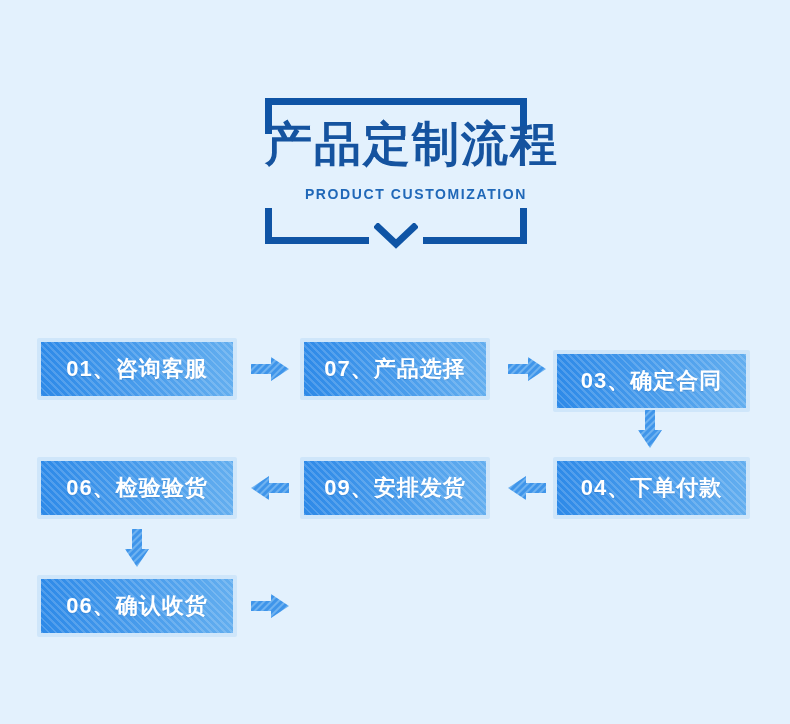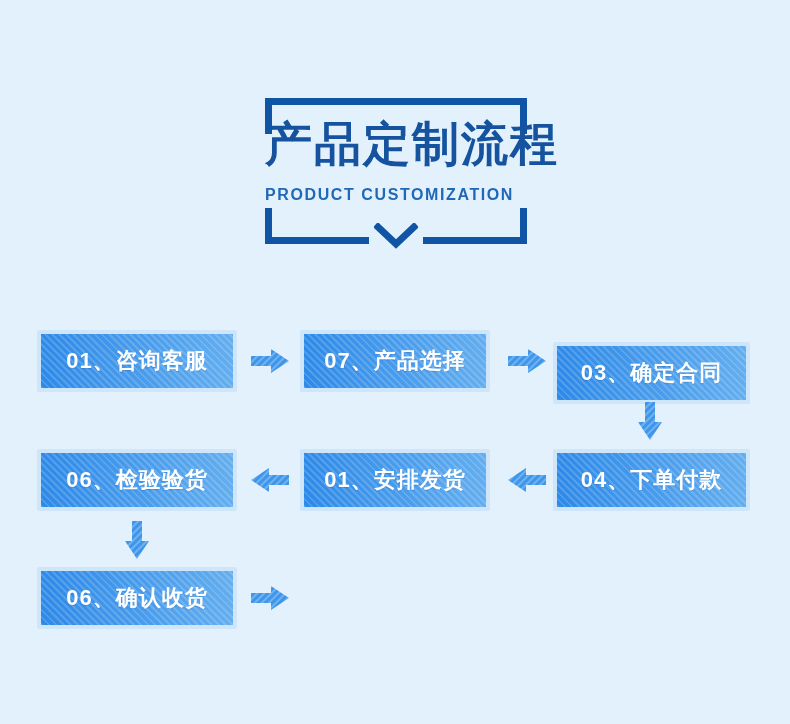--- a/index.html
+++ b/index.html
@@ -96,33 +96,33 @@
     letter-spacing: 2px;
     color: #15539f;
     line-height: 1;
     white-space: nowrap;
   }
   .title-en {
     position: absolute;
     left: 0;
     top: 88px;
     width: 262px;
-    text-align: left;
-    font-size: 16px;
+    text-align: right;
+    font-size: 14px;
     font-weight: bold;
     letter-spacing: 1.6px;
     color: #2068b8;
     white-space: nowrap;
   }
 
   
   .flow {
     position: absolute;
     left: 0;
-    top: 0;
+    top: 8px;
     width: 790px;
     height: 612px;
   }
   .step {
     position: absolute;
     box-sizing: border-box;
     padding: 4px;
     background: #cfe6fa;
     border-radius: 2px;
   }
@@ -241,21 +241,21 @@
       <span class="step-label">06、检验验货</span>
     </div>
   </div>
 
   <svg class="arrow a-l2" viewBox="0 0 38 28">
     <polygon points="38,9 18,9 18,2 0,14 18,26 18,19 38,19" fill="url(#stripeR)"></polygon>
   </svg>
 
   <div class="step s05">
     <div class="step-inner">
-      <span class="step-label">01、安排发货</span>
+      <span class="step-label">09、安排发货</span>
     </div>
   </div>
 
   <svg class="arrow a-l1" viewBox="0 0 38 28">
     <polygon points="38,9 18,9 18,2 0,14 18,26 18,19 38,19" fill="url(#stripeR)"></polygon>
   </svg>
 
   <div class="step s04">
     <div class="step-inner">
       <span class="step-label">04、下单付款</span>

